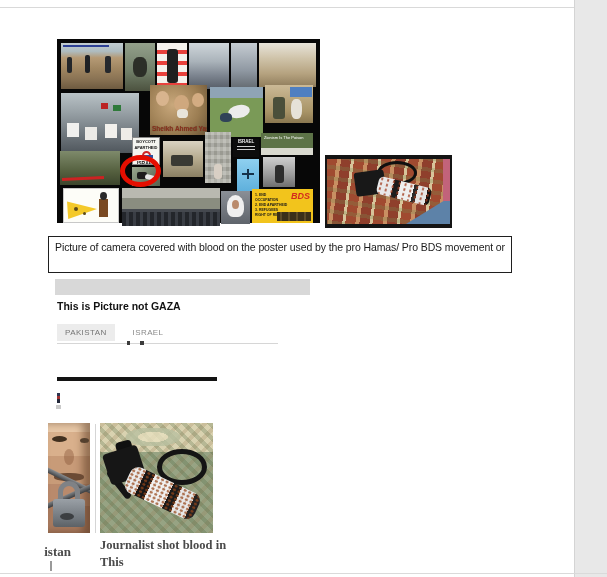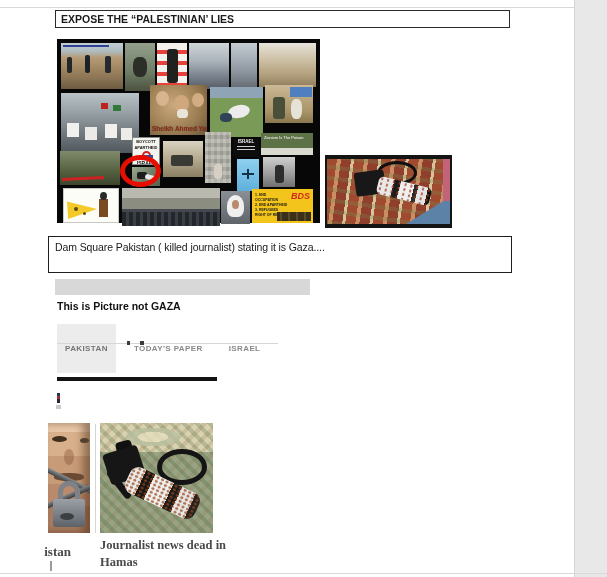--- a/index.html
+++ b/index.html
@@ -13,21 +13,21 @@
              background:#fff;}
   .caption-box{left:48px;top:236px;width:464px;height:37px;border:1px solid #1f1f1f;background:#fff;
                box-sizing:border-box;padding:2px 6px;font-size:10.5px;line-height:16px;letter-spacing:-0.1px;}
   .caption-box div{white-space:nowrap;overflow:hidden;}
   .link-highlight{left:55px;top:279px;width:255px;height:16px;background:#d8d8d8;}
   .doc-link{left:57px;top:280px;font-size:10.5px;font-weight:bold;color:#0b62b0;
             text-decoration:underline;cursor:pointer;}
   .statement{left:57px;top:300px;font-size:10.5px;font-weight:bold;color:#111;}
   
   .tabs{left:57px;top:324px;display:flex;align-items:center;font-size:8px;letter-spacing:.4px;color:#8a8a8a;}
-  .tab{padding:20px 8px;font-weight:bold;}
+  .tab{padding:4px 8px;}
   .tab.active{background:#ececec;color:#757575;}
   .tab + .tab{margin-left:10px;}
   .tab-underline{left:57px;top:343px;width:221px;height:1px;background:#d6d6d6;}
   .dot1{left:127px;top:341px;width:3px;height:4px;background:#3c3c3c;}
   .dot2{left:140px;top:341px;width:4px;height:4px;background:#3c3c3c;}
   .thick-line{left:57px;top:377px;width:160px;height:4px;background:#131313;}
   .sliver{left:57px;top:393px;width:3px;height:10px;
           background:linear-gradient(180deg,#2e3450 0 30%,#a03030 30% 55%,#22283a 55%);}
   .sliver2{left:56px;top:405px;width:5px;height:4px;background:#c9c9c9;}
   .bottom-rule{left:0;top:573px;width:607px;height:1px;background:#dadada;}
@@ -121,23 +121,20 @@
       border-radius:50%;background:transparent;}
 </style>
 </head>
 <body>
 
 <div class="page">
 
   <div class="abs top-rule"></div>
   <div class="abs right-margin"></div>
 
-  <div class="abs title-box">
-    <span>EXPOSE THE “PALESTINIAN’ LIES</span>
-  </div>
 
   <div class="abs collage">
     <div class="tile" style="left:4px;top:4px;width:62px;height:46px;background:linear-gradient(180deg,#c2cdd1 0%,#aebcc0 18%,#b59a75 32%,#a08661 55%,#8a7354 78%,#6e5a40 100%);">
       <div style="position:absolute;left:2px;top:2px;width:46px;height:2px;background:rgba(20,40,140,.85);"></div>
       <div style="position:absolute;left:6px;top:14px;width:5px;height:16px;background:#23262a;border-radius:2px;"></div>
       <div style="position:absolute;left:24px;top:12px;width:5px;height:18px;background:#1e2125;border-radius:2px;"></div>
       <div style="position:absolute;left:44px;top:13px;width:6px;height:17px;background:#26292d;border-radius:2px;"></div>
     </div>
     <div class="tile" style="left:68px;top:4px;width:30px;height:48px;background:linear-gradient(180deg,#93a08b,#6f7d67 60%,#4c523f);">
       <div style="position:absolute;left:8px;top:14px;width:14px;height:20px;background:#2c2f28;border-radius:40%;"></div>
@@ -241,30 +238,29 @@
     <div class="floor"></div>
     <div class="pink"></div>
     <div class="strap"></div>
     <div class="body"></div>
     <div class="lens">
       <div class="blood"></div>
     </div>
   </div>
 
   <div class="abs caption-box">
-    <div>Dam Square Pakistan ( killed journalist)  stating it is Gaza....</div>
+    <div>Picture of camera covered with blood on the poster used by the pro Hamas/ Pro BDS movement on</div>
   </div>
 
   <div class="abs link-highlight"></div>
 
   <div class="abs statement">This is Picture not GAZA</div>
 
   <div class="abs tabs">
     <div class="tab active">PAKISTAN</div>
-    <div class="tab">TODAY'S PAPER</div>
     <div class="tab">ISRAEL</div>
   </div>
   <div class="abs tab-underline"></div>
   <div class="abs dot1"></div>
   <div class="abs dot2"></div>
 
   <div class="abs thick-line"></div>
   <div class="abs sliver"></div>
   <div class="abs sliver2"></div>
 
@@ -291,18 +287,18 @@
       <div class="blood"></div>
     </div>
   </div>
 
   <div class="abs partial-clip">
     <span>kistan</span>
   </div>
   <div class="abs cursor-bar"></div>
 
   <div class="abs headline">
-    <div>Journalist news dead in</div>
-    <div>Hamas</div>
+    <div>Journalist shot blood in</div>
+    <div>This</div>
   </div>
 
   <div class="abs bottom-rule"></div>
 </div>
 
 </body></html>

